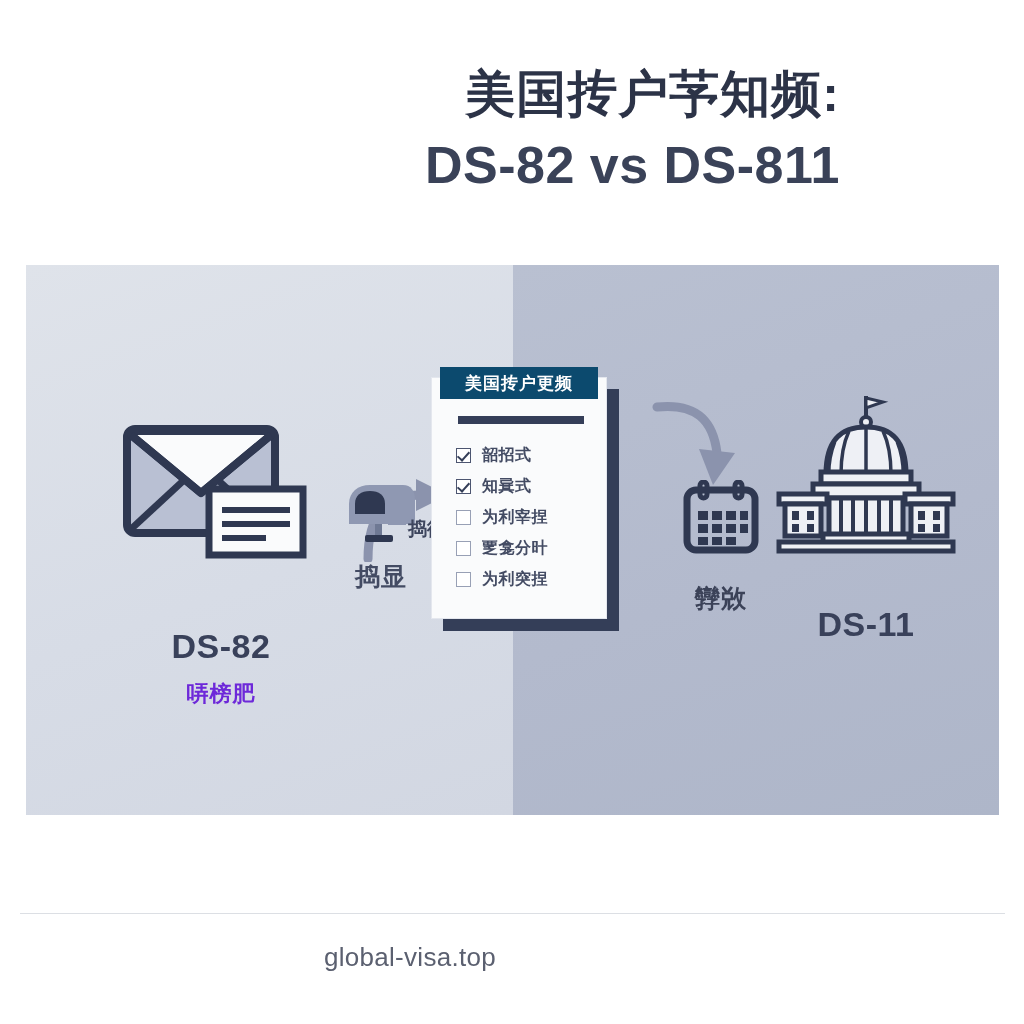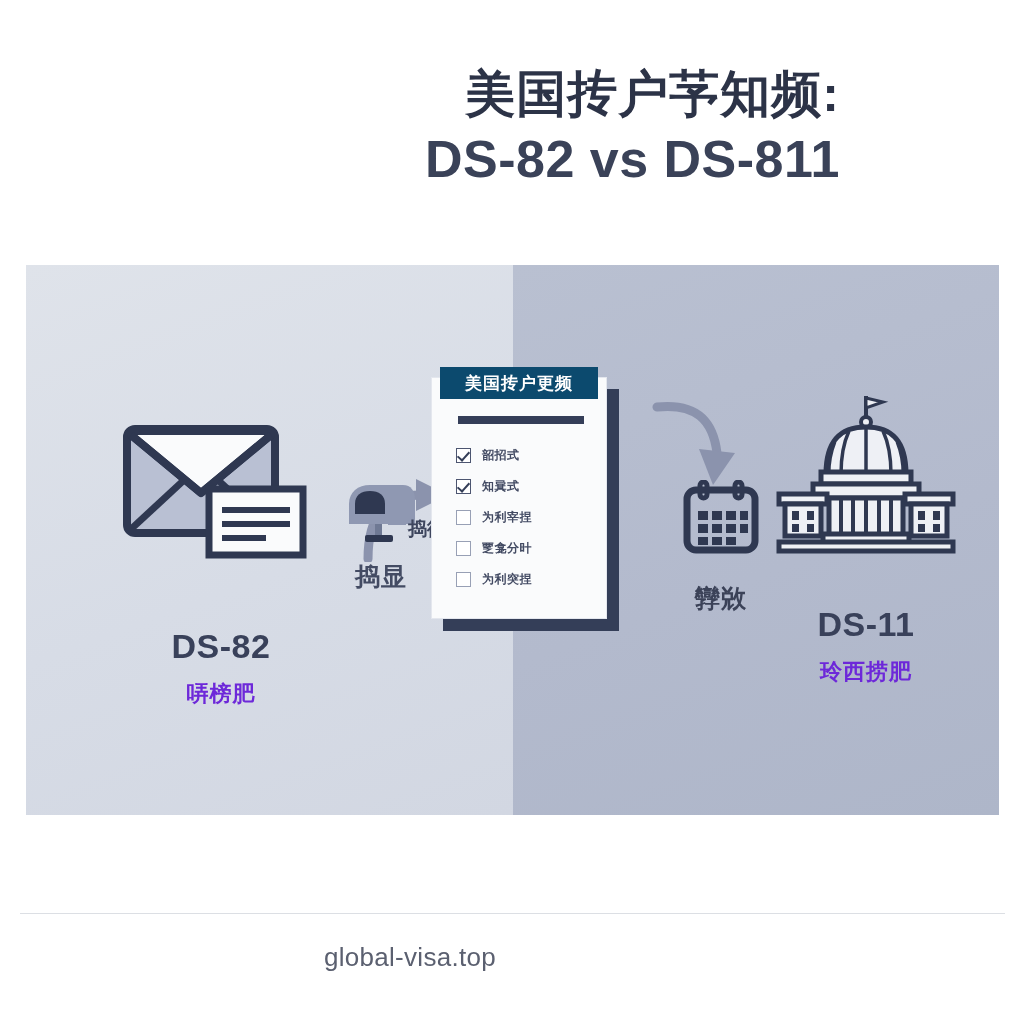--- a/index.html
+++ b/index.html
@@ -29,20 +29,21 @@
     color: #2c3347;
     letter-spacing: 1px;
     line-height: 1.28;
   }
   .title-line2 {
     font-size: 52px;
     font-weight: 700;
     color: #3a4258;
     letter-spacing: 0.5px;
     line-height: 1.28;
+    margin-top: 6px;
   }
 
   
   .panel {
     position: absolute;
     left: 26px;
     top: 265px;
     width: 973px;
     height: 550px;
     overflow: hidden;
@@ -209,21 +210,21 @@
     left: 3px;
     top: 0px;
     width: 5px;
     height: 10px;
     border: solid #343e58;
     border-width: 0 2.6px 2.6px 0;
     transform: rotate(42deg);
   }
   .check-text {
     margin-left: 11px;
-    font-size: 12px;
+    font-size: 16px;
     font-weight: 700;
     color: #434b63;
     letter-spacing: 0.5px;
     white-space: nowrap;
   }
 
   
   .calendar-group {
     position: absolute;
     left: 625px;
@@ -425,19 +426,18 @@
         <rect x="147" y="121" width="7" height="9" fill="#2f3851"></rect>
         <rect x="162" y="121" width="7" height="9" fill="#2f3851"></rect>
         <rect x="147" y="134" width="7" height="8" fill="#2f3851"></rect>
         <rect x="162" y="134" width="7" height="8" fill="#2f3851"></rect>
 
         <rect x="52" y="144" width="86" height="9" fill="#eef0f5" stroke="#2f3851" stroke-width="5"></rect>
         <rect x="8" y="152" width="174" height="9" fill="#eef0f5" stroke="#2f3851" stroke-width="5"></rect>
       </svg>
     </div>
     <div class="col-label-code">DS-11</div>
-    <div class="col-label-sub">玲西捞肥</div>
   </div>
 
 </div>
 
 <div class="footer-divider"></div>
 <div class="footer-text">global-visa.top</div>
 
 </body></html>

